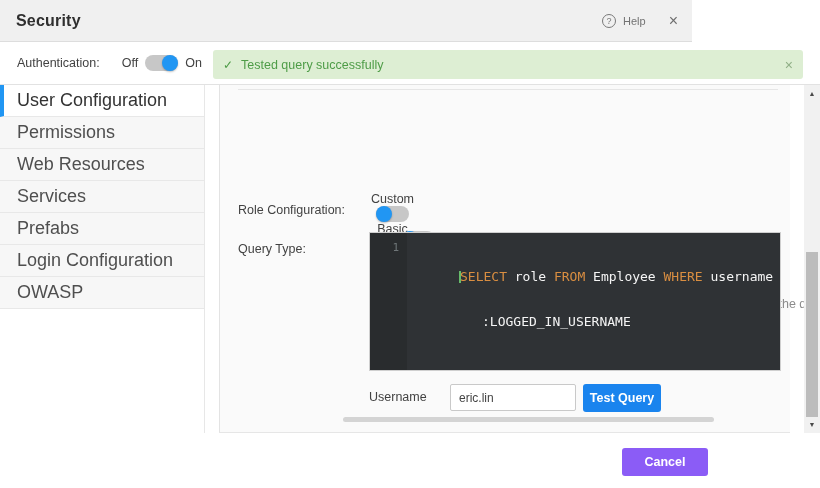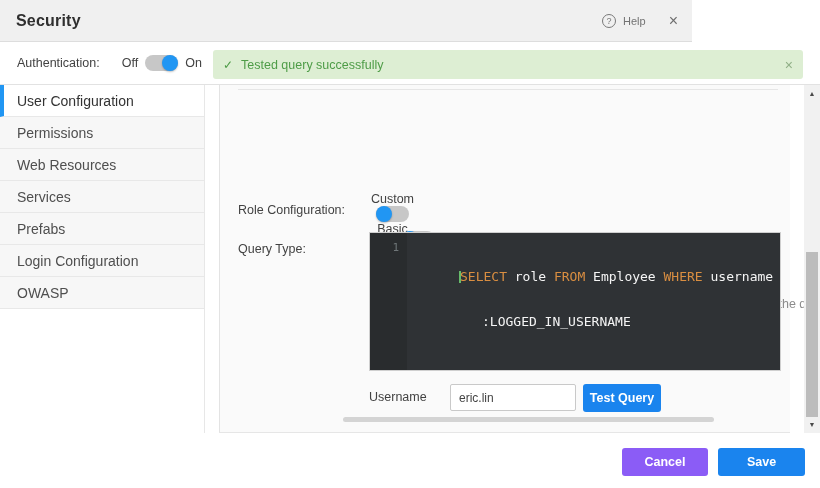--- a/index.html
+++ b/index.html
@@ -32,21 +32,21 @@
   .banner { position:absolute; left:213px; top:50px; width:590px; height:29px; background:#ddeed3;
             border-radius:3px; display:flex; align-items:center; padding:0 10px; }
   .banner-check { color:#4e9c47; font-size:12px; margin-right:8px; }
   .banner-text { color:#4e9c47; font-size:12.5px; }
   .banner-close { margin-left:auto; color:#8fae85; font-size:14px; cursor:pointer; line-height:1; }
 
   
   .sidebar { position:absolute; left:0; top:85px; width:205px; height:348px; background:#fff;
              border-right:1px solid #e7e7e7; }
   .side-item { height:32px; display:flex; align-items:center; padding-left:17px; background:#f7f7f7;
-               border-bottom:1px solid #e8e8e8; font-size:14px; color:#4f4f4f; cursor:pointer; }
+               border-bottom:1px solid #e8e8e8; font-size:18px; color:#4f4f4f; cursor:pointer; }
   .side-item.selected { background:#fff; color:#333; border-left:4px solid #2196f3; padding-left:13px; }
 
   
   .panel { position:absolute; left:219px; top:85px; width:571px; height:348px; background:#fafafa;
            border-left:1px solid #e3e3e3; border-bottom:1px solid #e6e6e6; }
   .panel-toprule { position:absolute; left:18px; right:12px; top:4px; border-top:1px solid #e6e6e6; }
   .form-label { position:absolute; left:18px; font-size:12.5px; color:#424242;margin-top:12px; }
   .tgl-group { position:absolute; left:149px; display:flex; align-items:center; }
   .muted { position:absolute; left:149px; font-size:12.5px; color:#8c8c8c; white-space:nowrap; }
 
@@ -185,16 +185,15 @@
   </div>
 
   <div class="vscroll">
     <div class="vs-arrow vs-up">▲</div>
     <div class="vs-thumb"></div>
     <div class="vs-arrow vs-down">▼</div>
   </div>
 
   <div class="footer">
     <button class="btn btn-cancel">Cancel</button>
-    <button class="btn btn-save">Save</button>
   </div>
 
 </div>
 
 </body></html>

